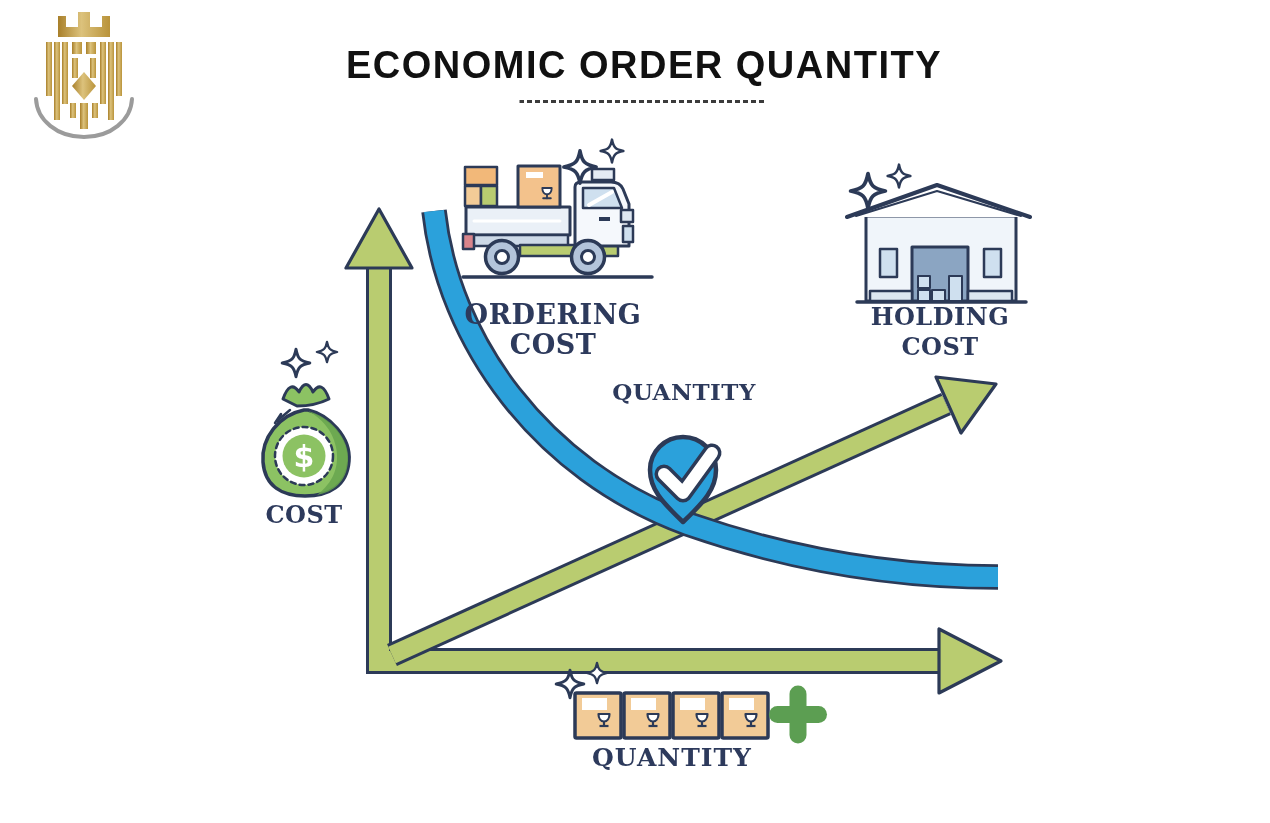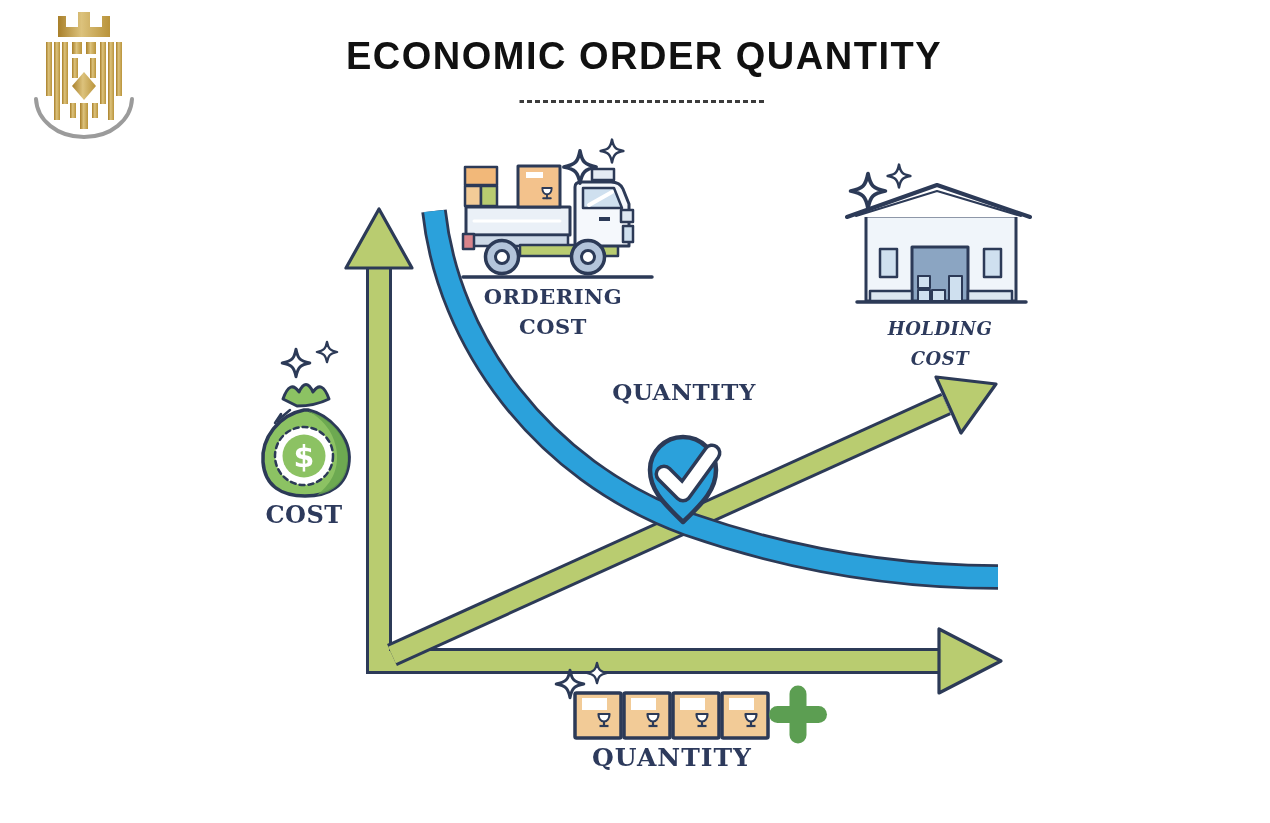--- a/index.html
+++ b/index.html
@@ -1,30 +1,30 @@
 <!DOCTYPE html>
 <html style="--ink: #2c3a57; --label: #2d3a5c; --title: #111111; --blue: #2ba1db; --lime: #b9cc70; --darkgreen: #5c9e52; --bag: #8cc263; --bagshade: #67a44d; --tan: #f2cb97; --orange: #f2b879; --bigbox: #f3c28c; --lightblue: #cfe0ef; --building: #f0f5fa; --door: #8ba5c2; --wheel: #b3c4da; --red: #d9848b; --bed: #eaf0f7; --skirt: #cdd9e7; --plinth: #dde7f1; --gold1: #a87f2a; --gold2: #dcc27c; --arc: #9b9b9b;"><head>
 <meta charset="utf-8">
 <style>
   html,body{margin:0;padding:0;background:#ffffff;}
   #stage{position:relative;width:1270px;height:823px;background:#fff;overflow:hidden;
          font-family:"Liberation Sans","DejaVu Sans",sans-serif;}
   #scene{position:absolute;left:0;top:0;}
   #brand-logo{position:absolute;left:28px;top:6px;}
-  .page-title{position:absolute;left:644px;top:35px;transform:translateX(-50%);
+  .page-title{position:absolute;left:644px;top:44px;transform:translateX(-50%);
       white-space:nowrap;font-size:38px;font-weight:800;letter-spacing:1.5px;
       color:var(--title);}
   .title-divider{position:absolute;left:643px;top:100px;transform:translateX(-50%);
       width:247px;height:3px;
       background:repeating-linear-gradient(90deg,#3b3b3b 0 5px,transparent 5px 8px);}
   .lbl{position:absolute;transform:translateX(-50%);text-align:center;
       font-family:"DejaVu Serif","Liberation Serif",serif;font-weight:700;
       color:var(--label);letter-spacing:.5px;white-space:nowrap;}
-  #lbl-ordering{left:553px;top:282px;font-size:21px;line-height:30px;}
-  #lbl-holding{left:940px;top:314px;font-size:18px;line-height:30px;font-style:italic;}
+  #lbl-ordering{left:553px;top:300px;font-size:27px;line-height:30px;}
+  #lbl-holding{left:940px;top:302px;font-size:24px;line-height:30px;}
   #lbl-eoq{left:684px;top:377px;font-size:23px;line-height:29px;}
   #lbl-cost{left:304px;top:500px;font-size:24px;}
   #lbl-quantity{left:672px;top:743px;font-size:25px;letter-spacing:1px;}
 </style>
 </head>
 <body>
 
 <div id="stage">
 
   <svg id="brand-logo" width="112" height="140" viewBox="0 0 112 140">

